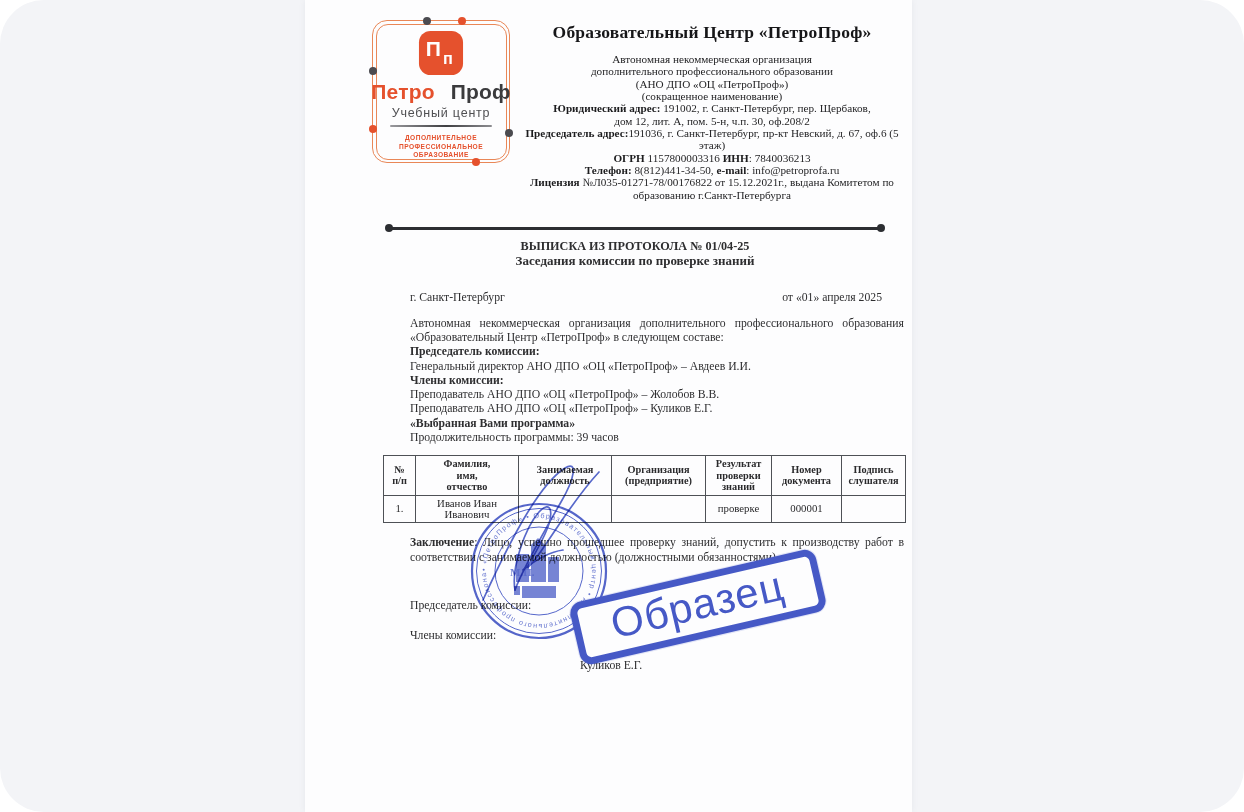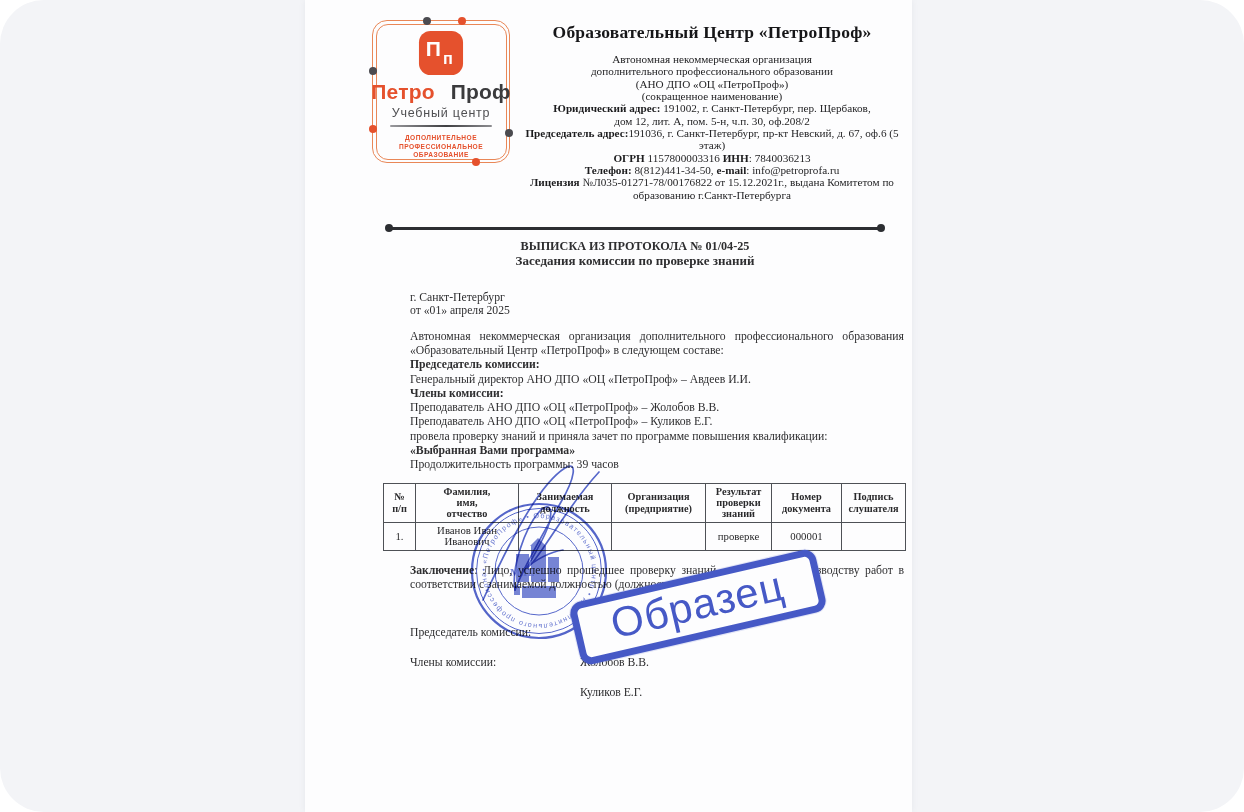--- a/index.html
+++ b/index.html
@@ -41,21 +41,21 @@
 
   
   .divider{position:relative;margin:26px 0 0 83px;width:494px;height:2.5px;background:#2c2e32;border-radius:2px;}
   .divider::before,.divider::after{content:"";position:absolute;top:-2.8px;width:8px;height:8px;border-radius:50%;background:#2c2e32;}
   .divider::before{left:-3px;}
   .divider::after{right:-3px;}
   .protocol-head{margin:9px 0 8px 83px;width:494px;text-align:center;}
   .protocol-title{font-size:12.2px;font-weight:bold;}
   .protocol-subtitle{font-size:13px;font-weight:bold;line-height:14px;}
 
-  .city-date{display:flex;justify-content:space-between;margin:23px 30px 0 105px;font-size:11.7px;flex-direction:column;}
+  .city-date{display:flex;justify-content:space-between;margin:23px 30px 0 105px;font-size:11.7px;}
 
   
   .body-block{margin:13px 8px 0 105px;font-size:11.7px;line-height:14.3px;}
   .justify{text-align:justify;}
   .bold{font-weight:bold;}
 
   
   .doc-table{margin:10px 0 0 78px;border-collapse:collapse;table-layout:fixed;width:522px;
     font-size:10.3px;color:#2a2a2c;}
   .doc-table th,.doc-table td{border:1px solid #4e5156;text-align:center;vertical-align:middle;
@@ -141,21 +141,20 @@
       <span>от «01» апреля 2025</span>
     </div>
 
     <div class="body-block">
       <div class="justify">Автономная некоммерческая организация дополнительного профессионального образования «Образовательный Центр «ПетроПроф» в следующем составе:</div>
       <div class="bold">Председатель комиссии:</div>
       <div>Генеральный директор АНО ДПО «ОЦ «ПетроПроф» – Авдеев И.И.</div>
       <div class="bold">Члены комиссии:</div>
       <div>Преподаватель АНО ДПО «ОЦ «ПетроПроф» – Жолобов В.В.</div>
       <div>Преподаватель АНО ДПО «ОЦ «ПетроПроф» – Куликов Е.Г.</div>
-      <div>провела проверку знаний и приняла зачет по программе повышения квалификации:</div>
       <div class="bold">«Выбранная Вами программа»</div>
       <div>Продолжительность программы: 39 часов</div>
     </div>
 
     <table class="doc-table">
       <colgroup>
         <col style="width:32px">
           <col style="width:103px">
           <col style="width:93px">
           <col style="width:94px">

